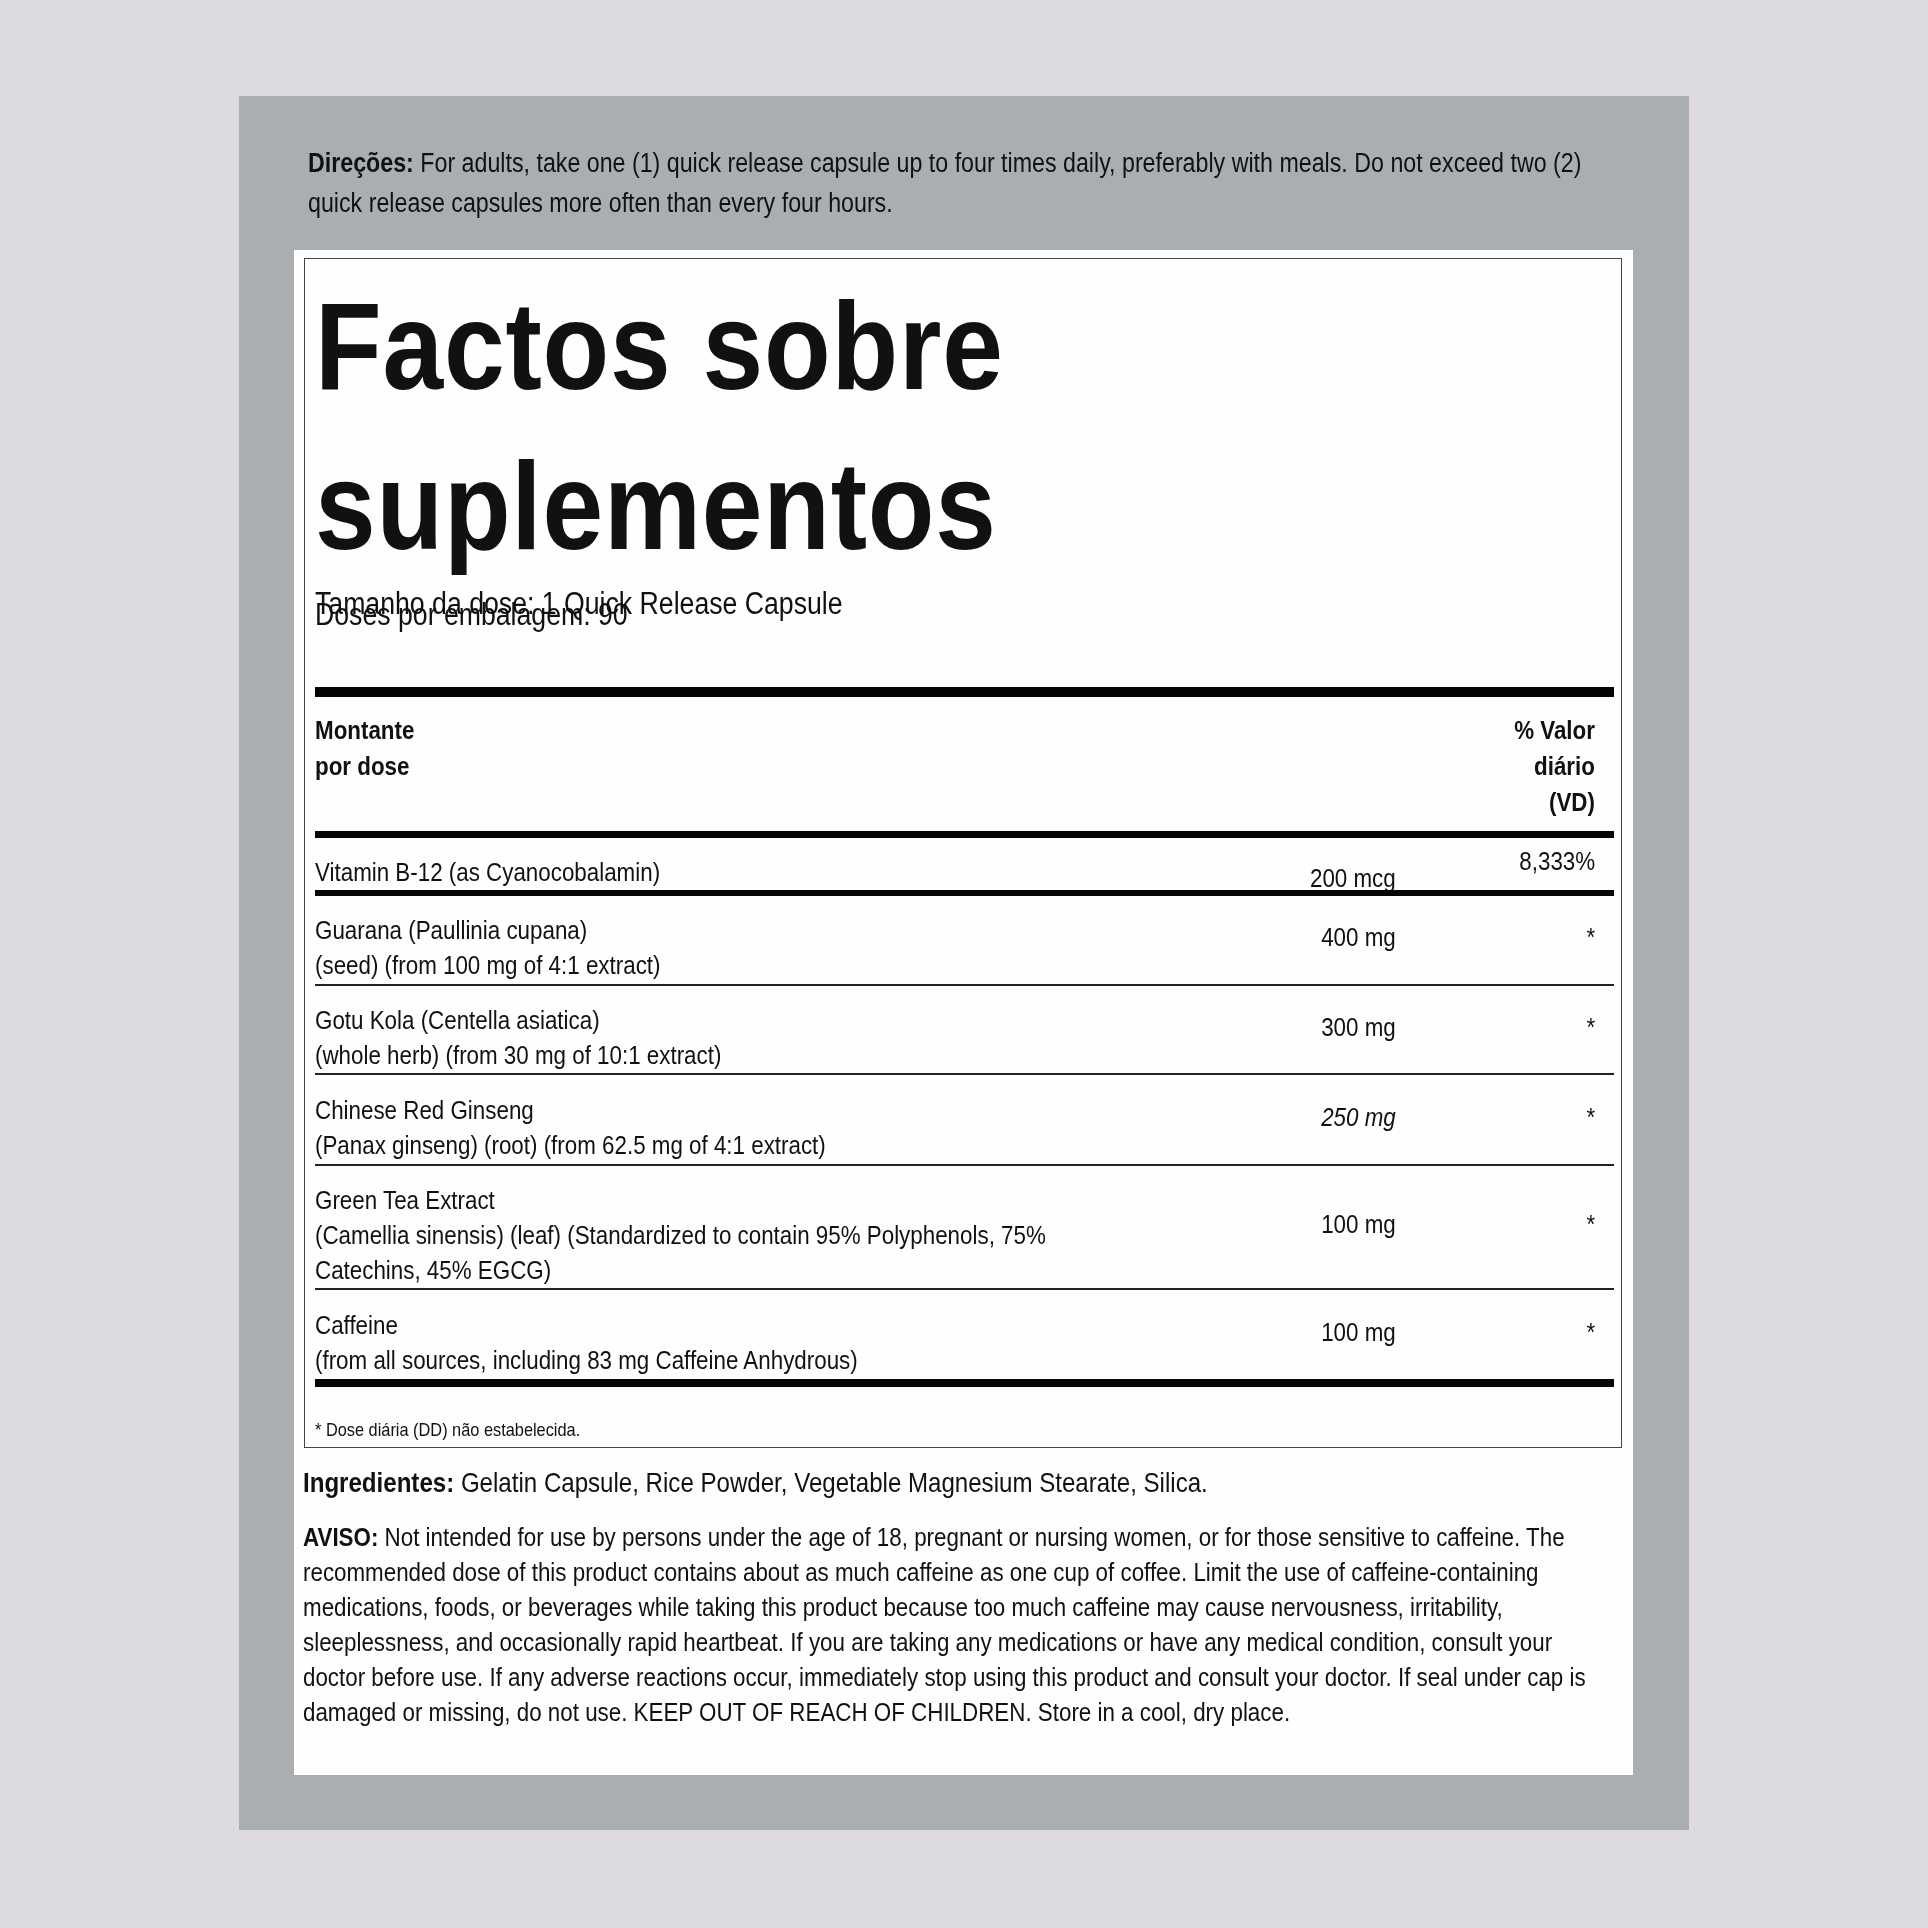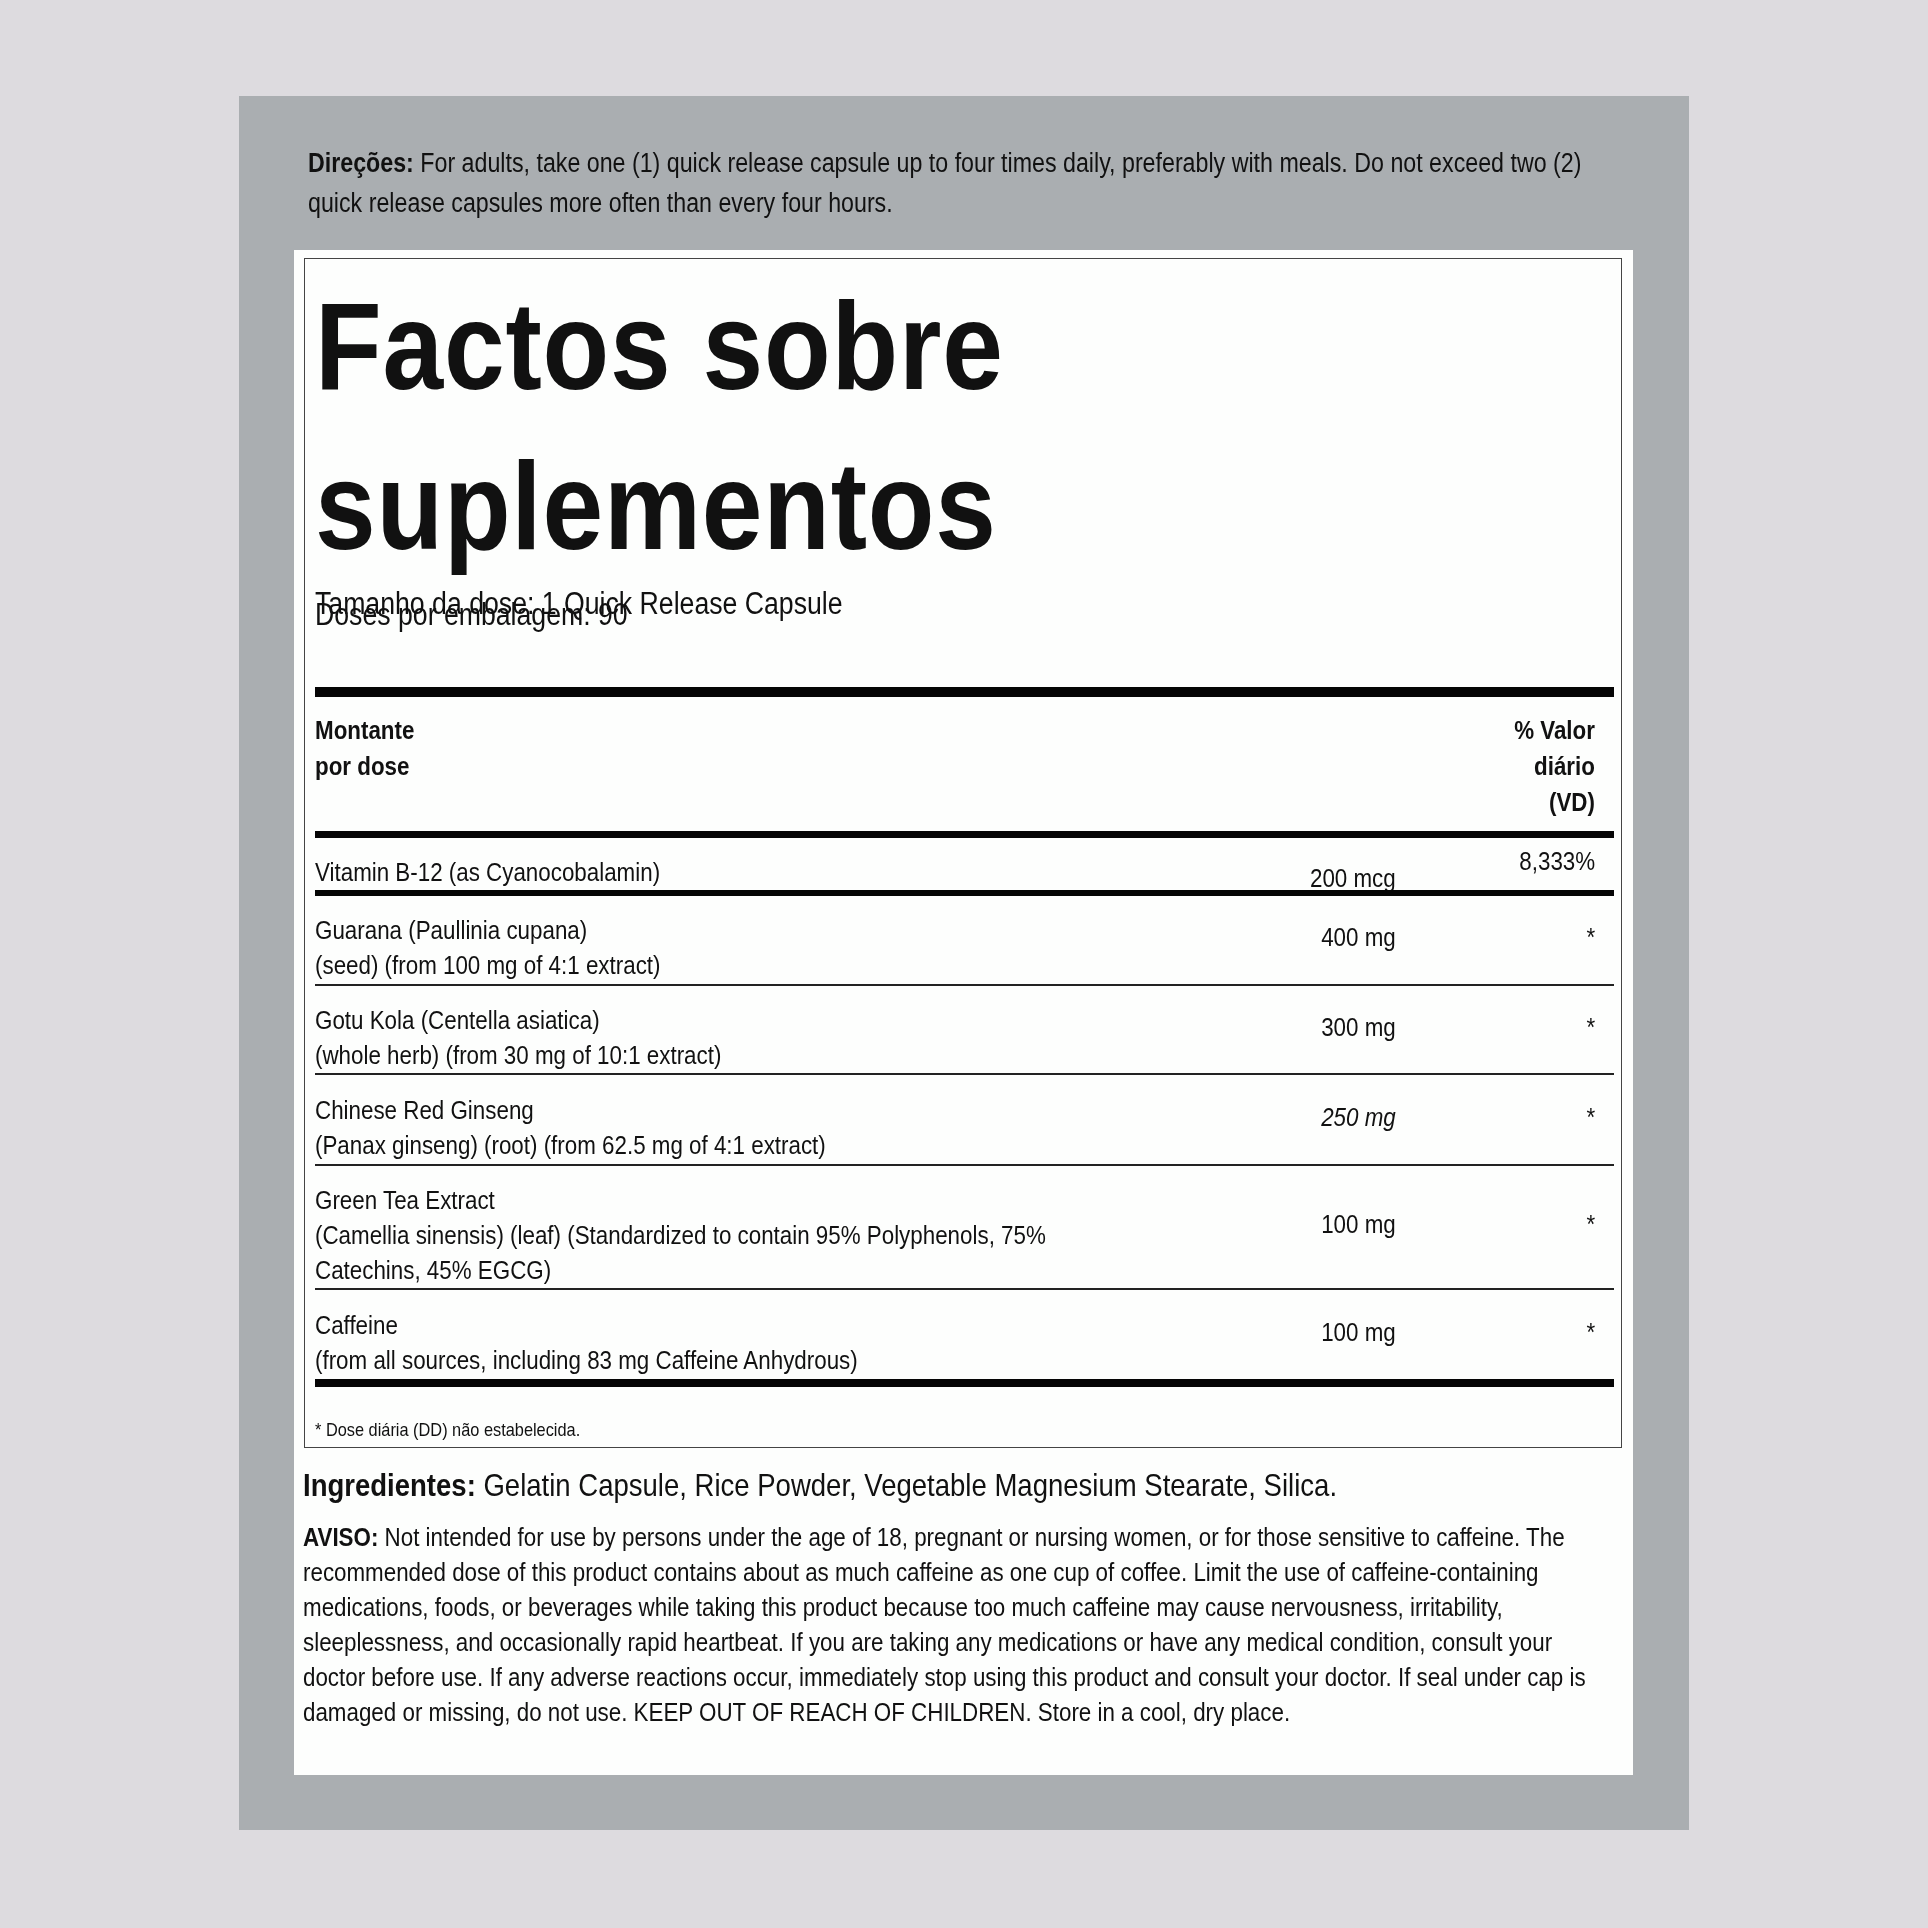--- a/index.html
+++ b/index.html
@@ -17,21 +17,21 @@
   .cond-r{transform:scaleX(0.86);transform-origin:right top;display:inline-block;white-space:nowrap;}
   .serving{position:absolute;left:315px;font-size:31px;}
   .bar{position:absolute;left:315px;width:1299px;background:#050505;}
   .thin{position:absolute;left:315px;width:1299px;height:1.9px;background:#222;}
   .hdr{position:absolute;font-size:26px;font-weight:bold;line-height:36px;}
   .row{position:absolute;left:315px;width:1299px;font-size:26px;line-height:35px;}
   .row .name{position:absolute;left:0;top:0;margin-top:11px;}
   .row .amt{position:absolute;right:218px;}
   .row .dv{position:absolute;right:19px;}
   .foot{position:absolute;left:315px;top:1403px;font-size:19px;margin-top:16px;}
-  .ingr{position:absolute;left:303px;top:1467px;font-size:32px;}
+  .ingr{position:absolute;left:303px;top:1467px;font-size:28px;}
   .aviso{position:absolute;left:303px;top:1520px;font-size:26px;line-height:35px;width:1525px;
     transform:scaleX(0.86);transform-origin:left top;}
 </style>
 </head>
 <body>
 
 <div class="grey"></div>
 
 <div class="directions">
   <span class="b">Direções:</span><span> For adults, take one (1) quick release capsule up to four times daily, preferably with meals. Do not exceed two (2) quick release capsules more often than every four hours.</span>

